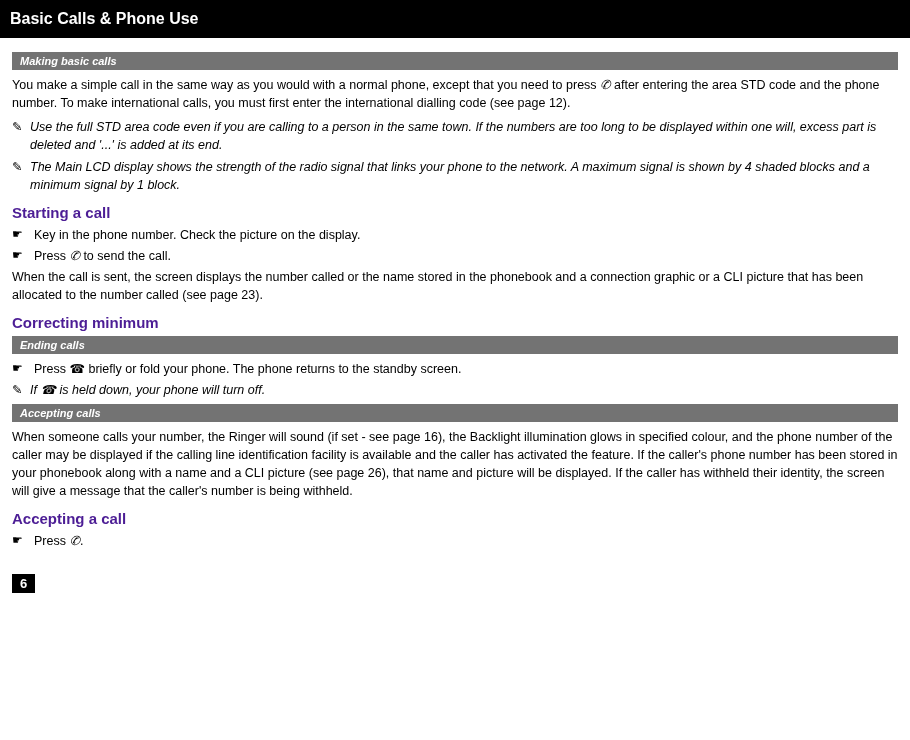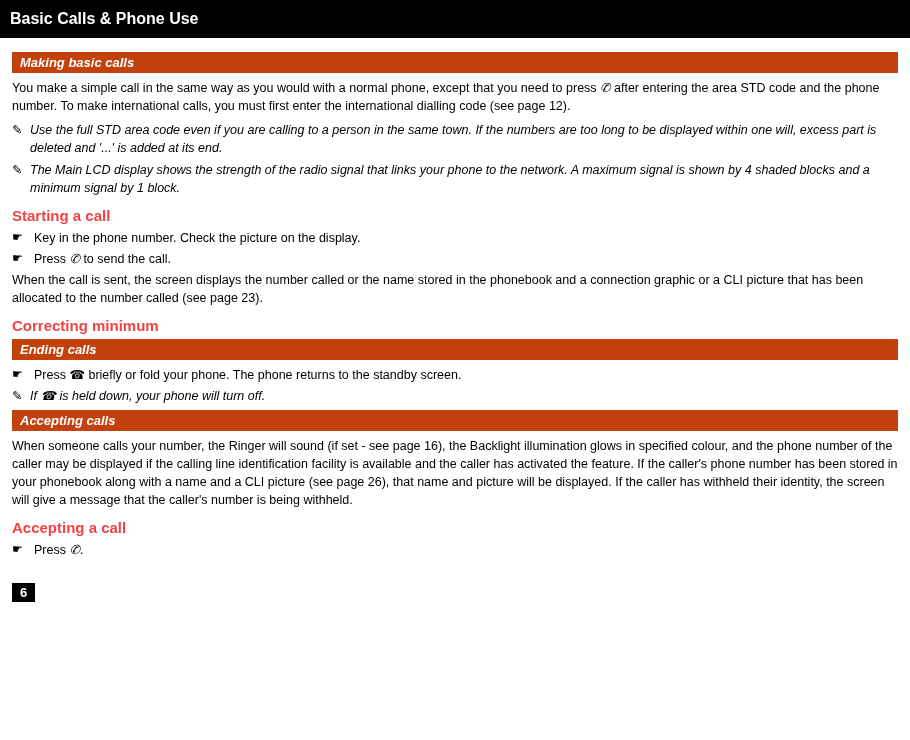--- a/index.html
+++ b/index.html
@@ -15,25 +15,25 @@
       background: #000;
       color: #fff;
       font-weight: bold;
       font-size: 16px;
       padding: 10px 10px;
     }
     .content {
       padding: 10px 12px;
     }
     .section-bar {
-      background: #c2410c;
+      background: #737373;
       color: #fff;
       font-style: italic;
       font-weight: bold;
-      font-size: 13px;
+      font-size: 11px;
       padding: 3px 8px;
       margin-bottom: 6px;
       margin-top: 4px;
     }
     .body-text {
       font-size: 12.5px;
       line-height: 1.45;
       margin-bottom: 6px;
     }
     .note-item {
@@ -46,21 +46,21 @@
     }
     .note-item::before {
       content: '✎';
       position: absolute;
       left: 0;
       font-style: normal;
     }
     .section-heading {
       font-size: 15px;
       font-weight: bold;
-      color: #ef4444;
+      color: #4c1d95;
       margin-top: 10px;
       margin-bottom: 5px;
     }
     .bullet-item {
       font-size: 12.5px;
       line-height: 1.45;
       padding-left: 22px;
       margin-bottom: 3px;
       position: relative;
     }

